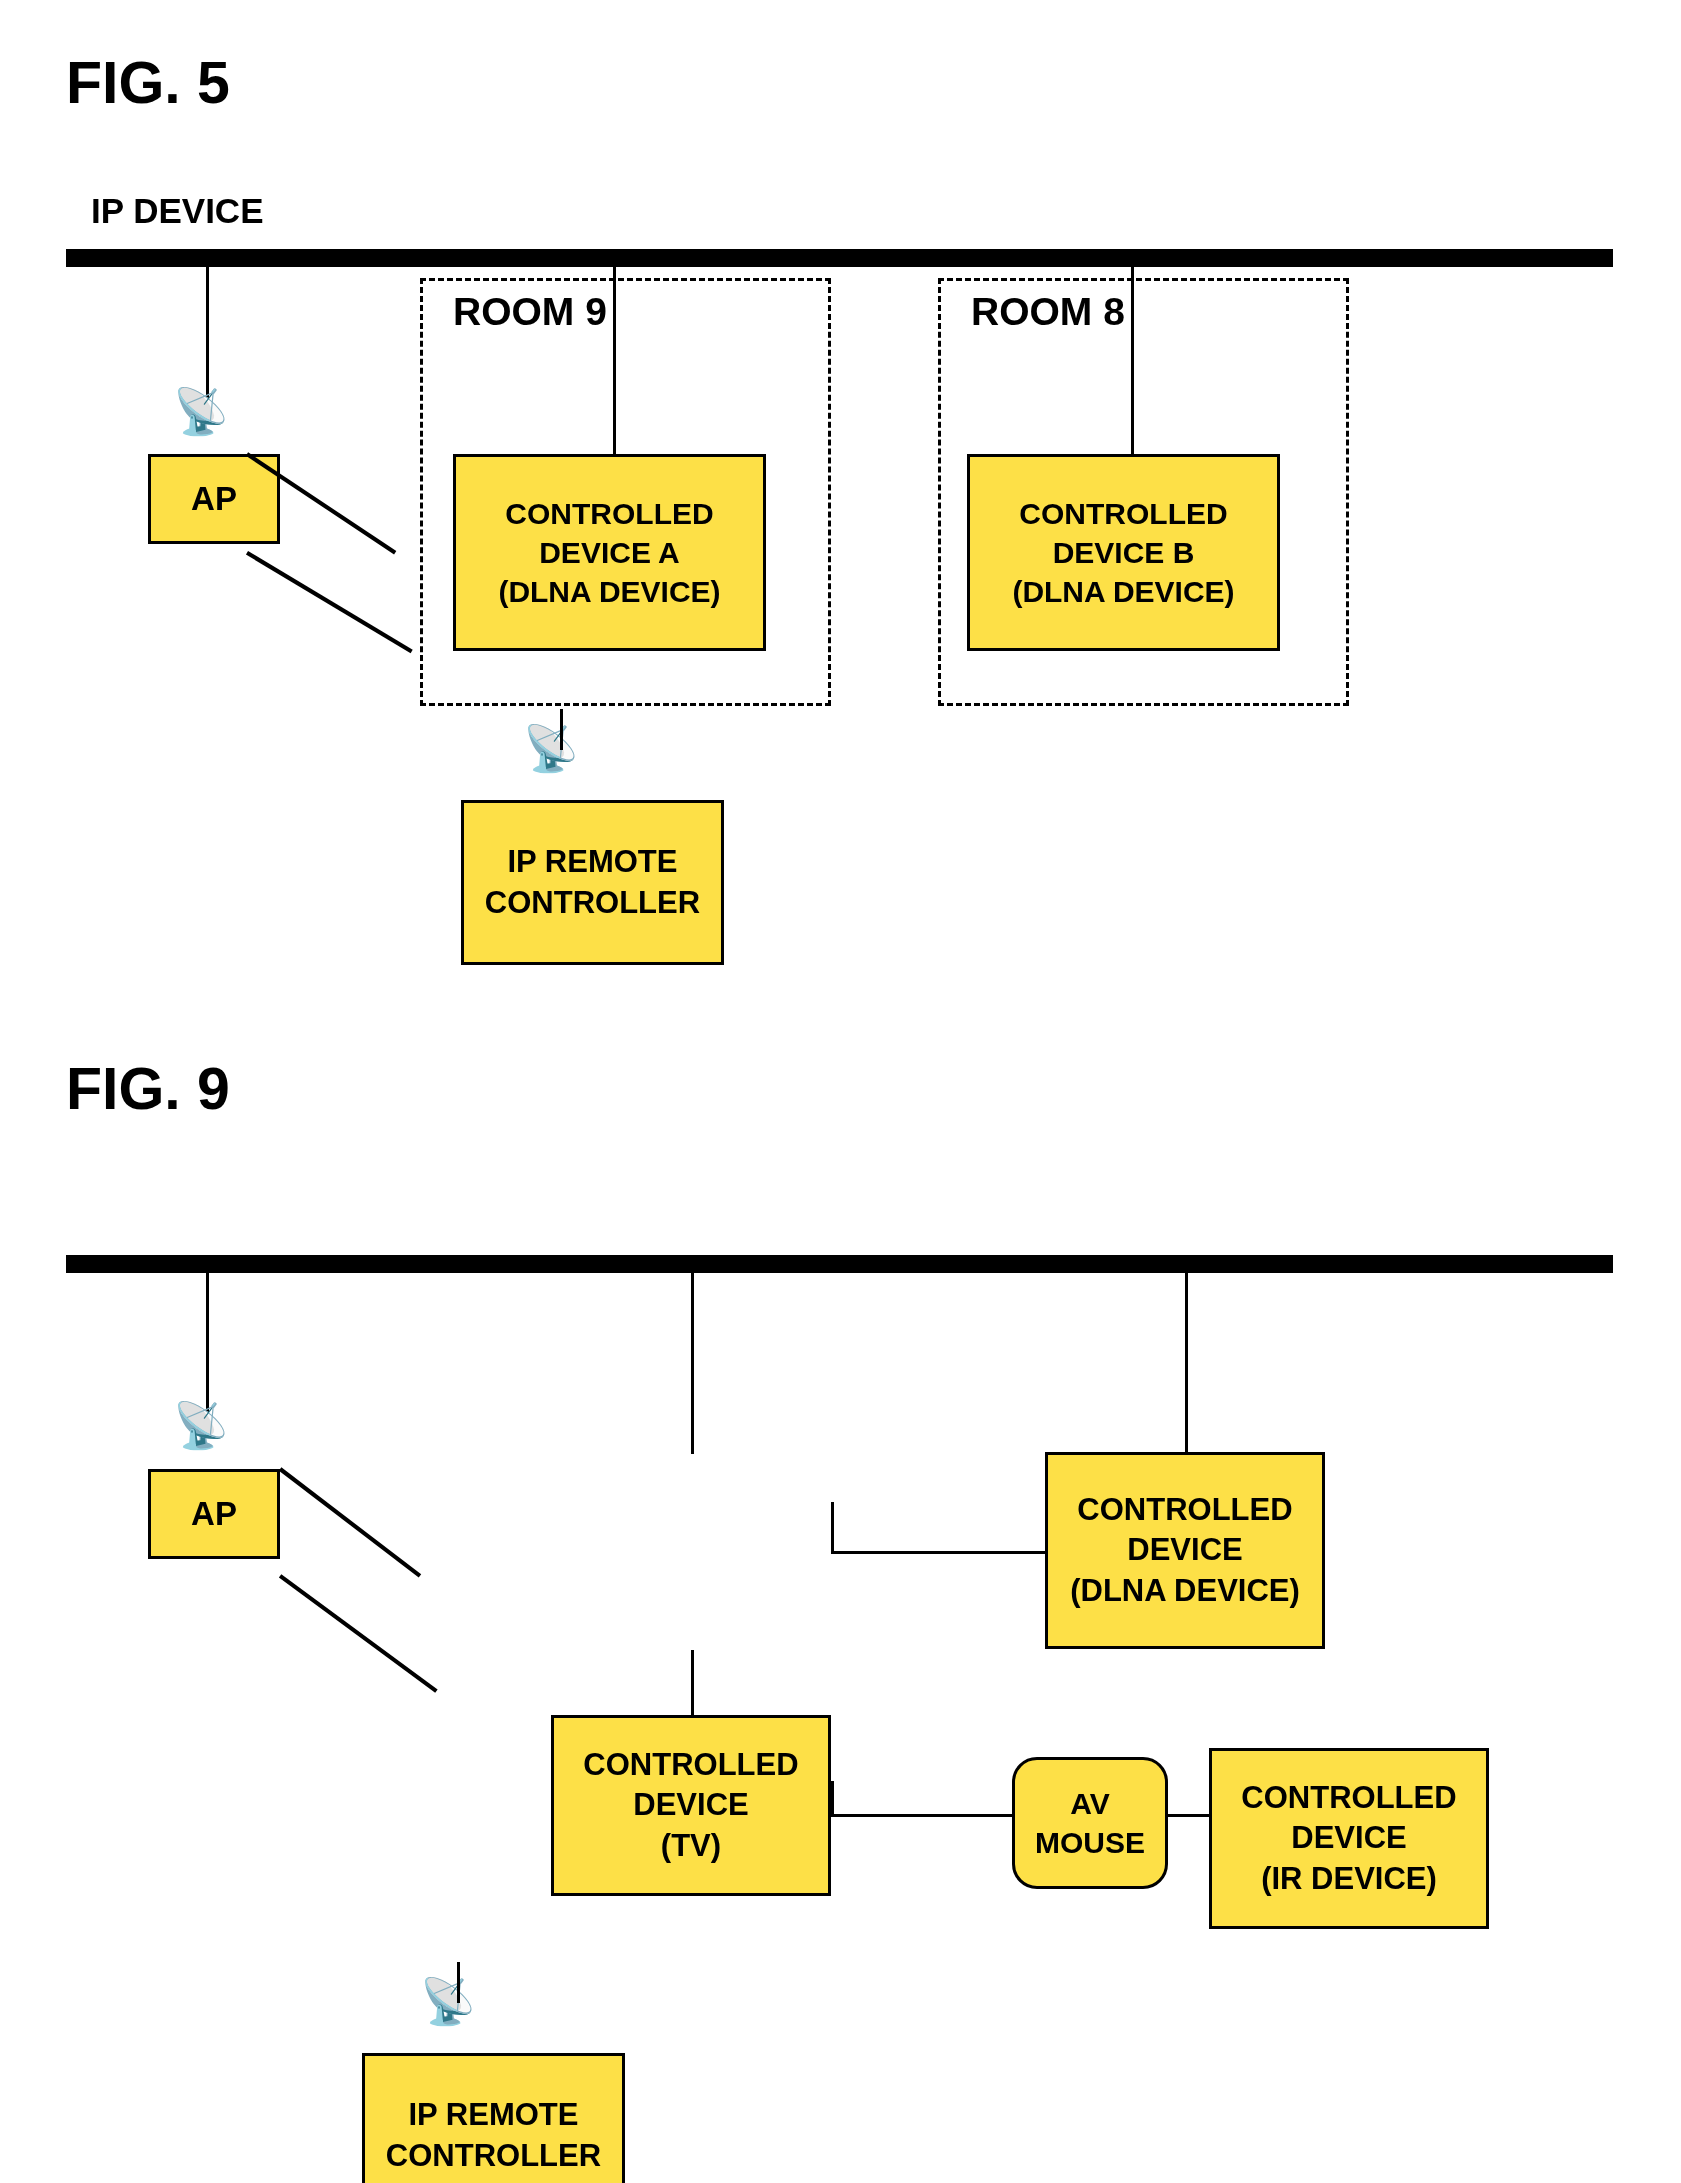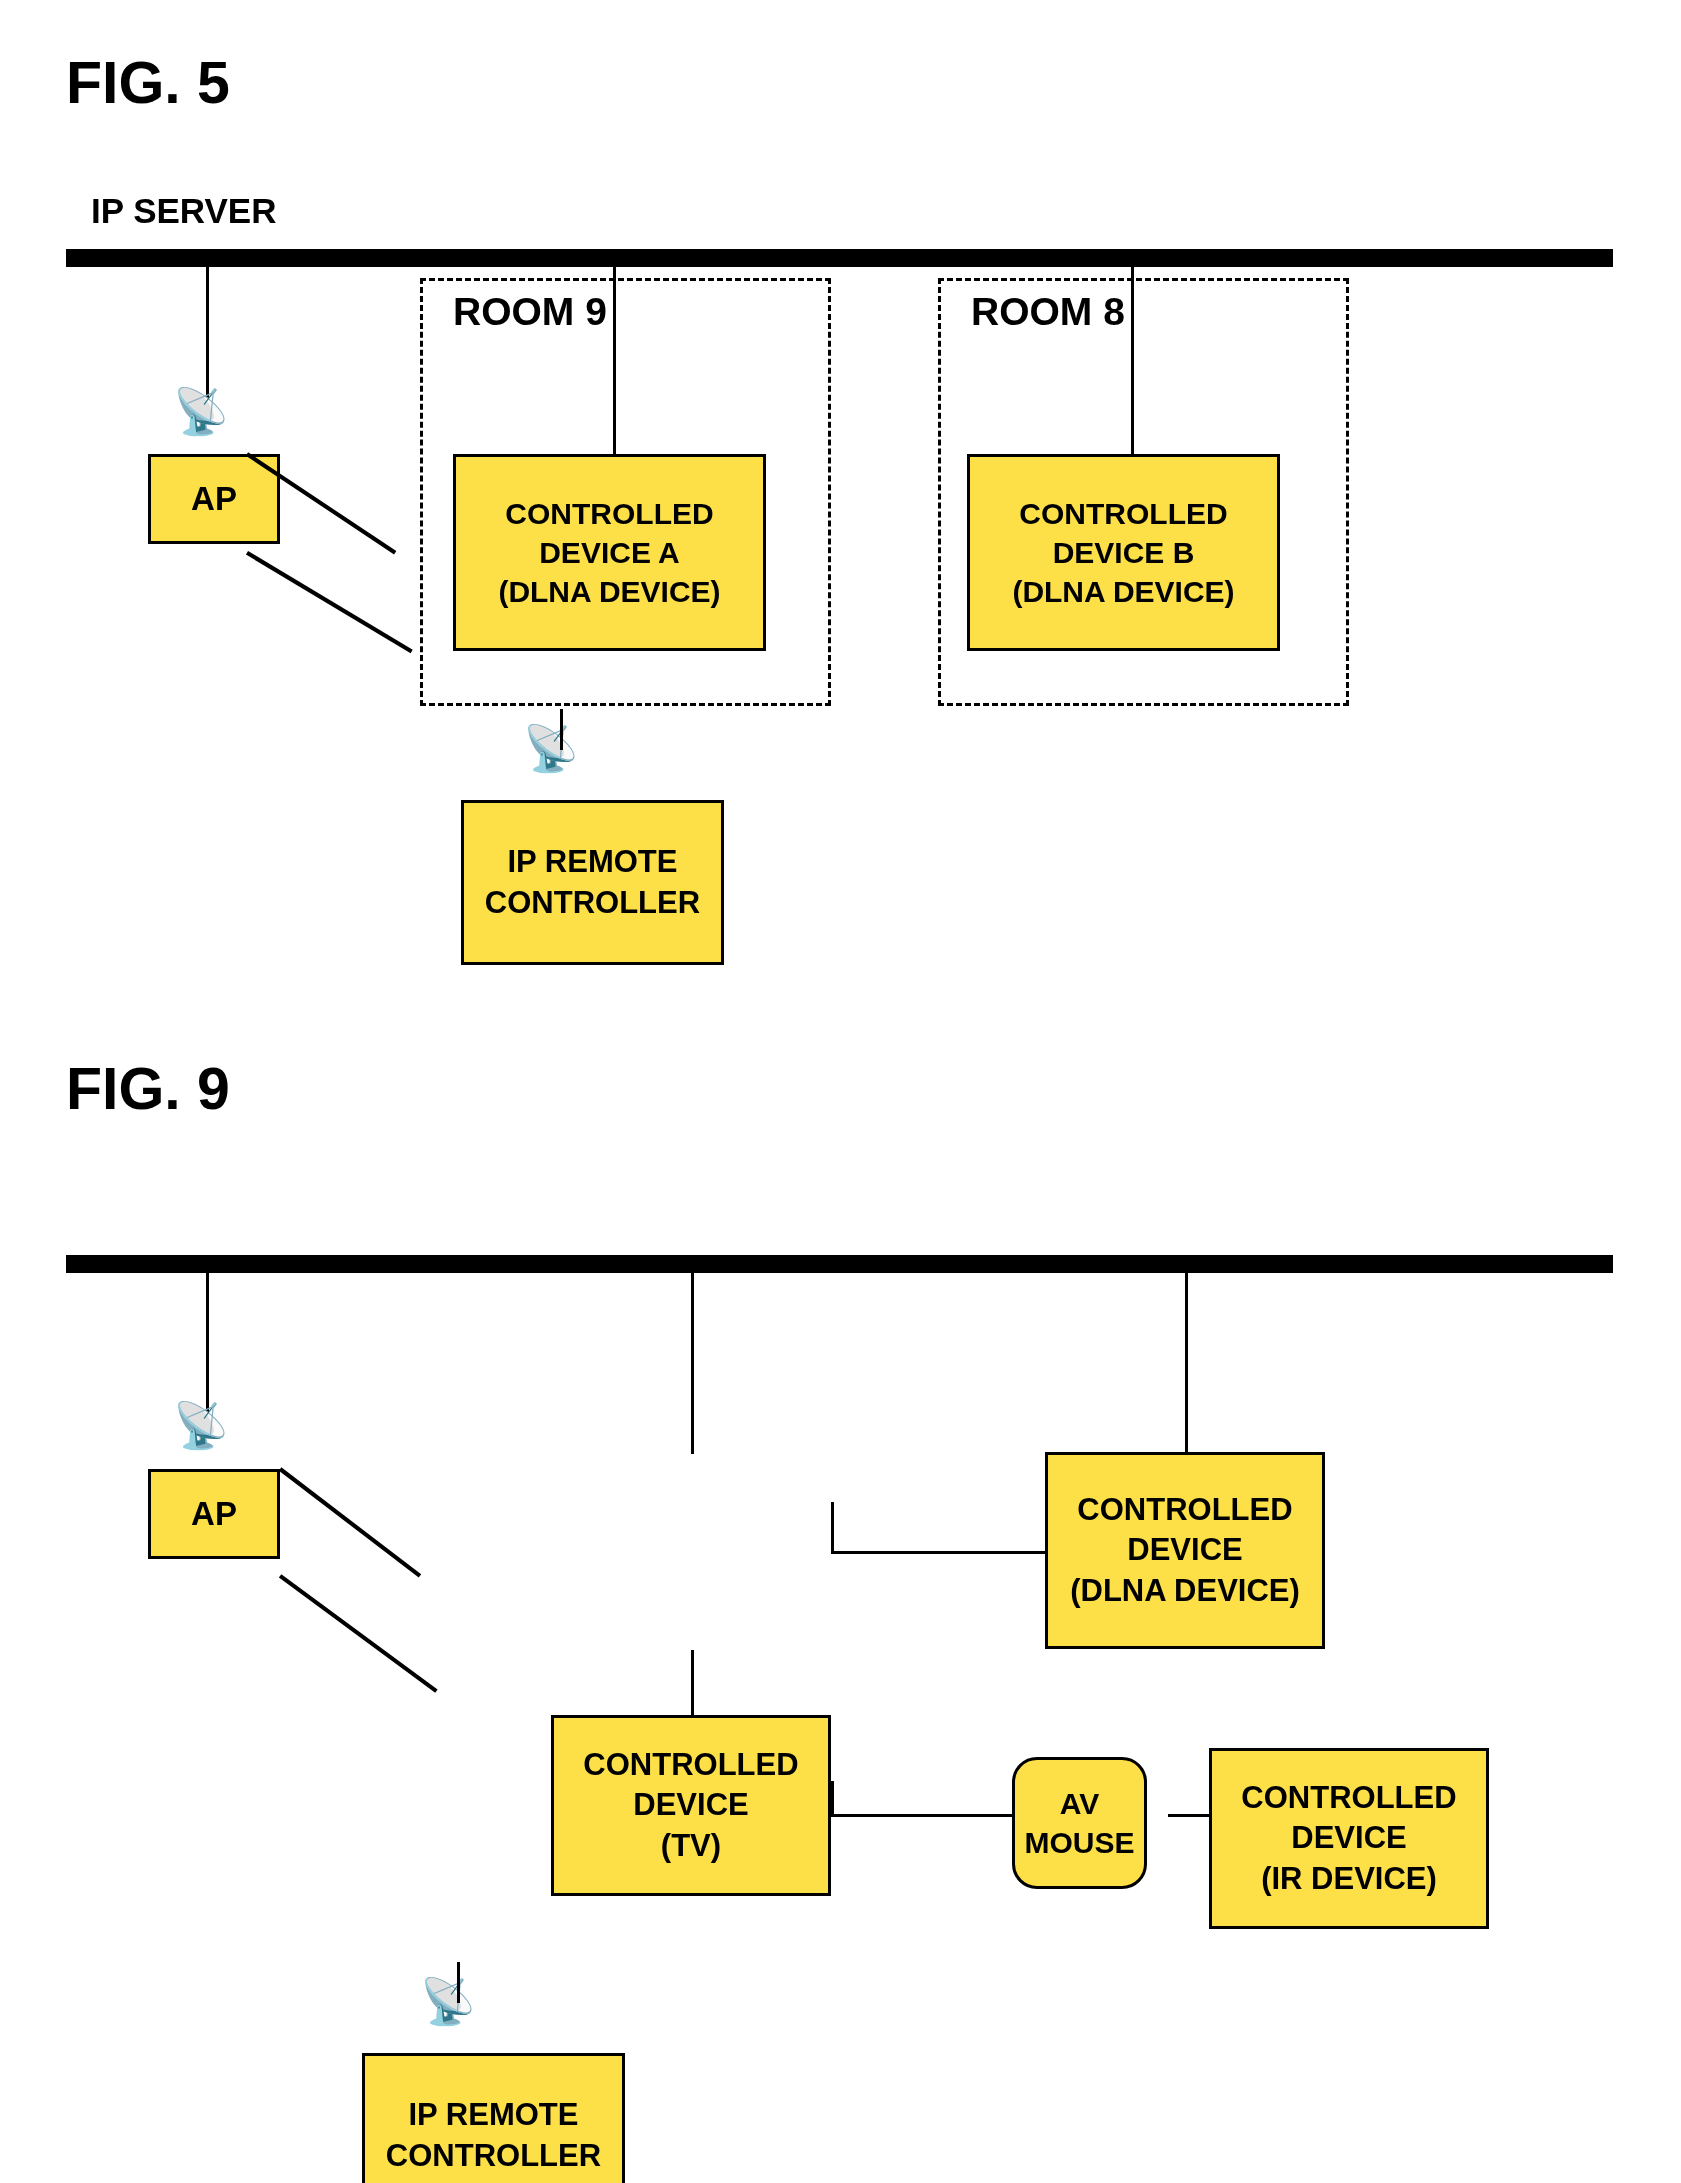--- a/index.html
+++ b/index.html
@@ -102,21 +102,21 @@
   </style>
 </head>
 <body>
 
 <div class="fig-label">FIG. 5</div>
 
 <div class="diagram" id="fig1" style="height:839px;">
 
   <div class="network-line" style="top:99px; left:0; right:0;"></div>
 
-  <div style="position:absolute; top:41px; left:25px; font-size:35px; font-weight:bold;">IP SERVER</div>
+  <div style="position:absolute; top:41px; left:25px; font-size:35px; font-weight:bold;">IP DEVICE</div>
 
   <div class="v-line" style="left:140px; top:117px; height:148px;"></div>
 
   <div class="antenna" style="left:107px; top:239px;">
     <div class="antenna-symbol">📡</div>
   </div>
 
   <div class="box" style="left:82px; top:304px; width:132px; height:90px; font-size:33px;">AP</div>
 
   <svg style="position:absolute; top:304px; left:181px; overflow:visible;" width="247" height="247" viewBox="0 0 300 300">
@@ -192,21 +192,21 @@
   <div class="h-line" style="left:765px; top:395px; width:214px;"></div>
 
   <div class="v-line" style="left:765px; top:346px; height:51px;"></div>
 
   <div class="v-line" style="left:979px; top:346px; height:51px;"></div>
 
   <div class="h-line" style="left:765px; top:658px; width:214px;"></div>
 
   <div class="v-line" style="left:765px; top:625px; height:35px;"></div>
 
-  <div class="box box-rounded" style="left:946px; top:601px; width:135px; height:132px; font-size:30px; white-space:pre-line; line-height:1.3;">AV
+  <div class="box box-rounded" style="left:946px; top:601px; width:156px; height:132px; font-size:30px; white-space:pre-line; line-height:1.3;">AV
 MOUSE</div>
 
   <div class="h-line" style="left:1102px; top:658px; width:49px;"></div>
 
   <div class="box" style="left:1143px; top:592px; width:280px; height:181px; font-size:31px; white-space:pre-line; line-height:1.3;">CONTROLLED
 DEVICE
 (IR DEVICE)</div>
 
   <div class="antenna" style="left:354px; top:823px;">
     <div class="antenna-symbol">📡</div>

